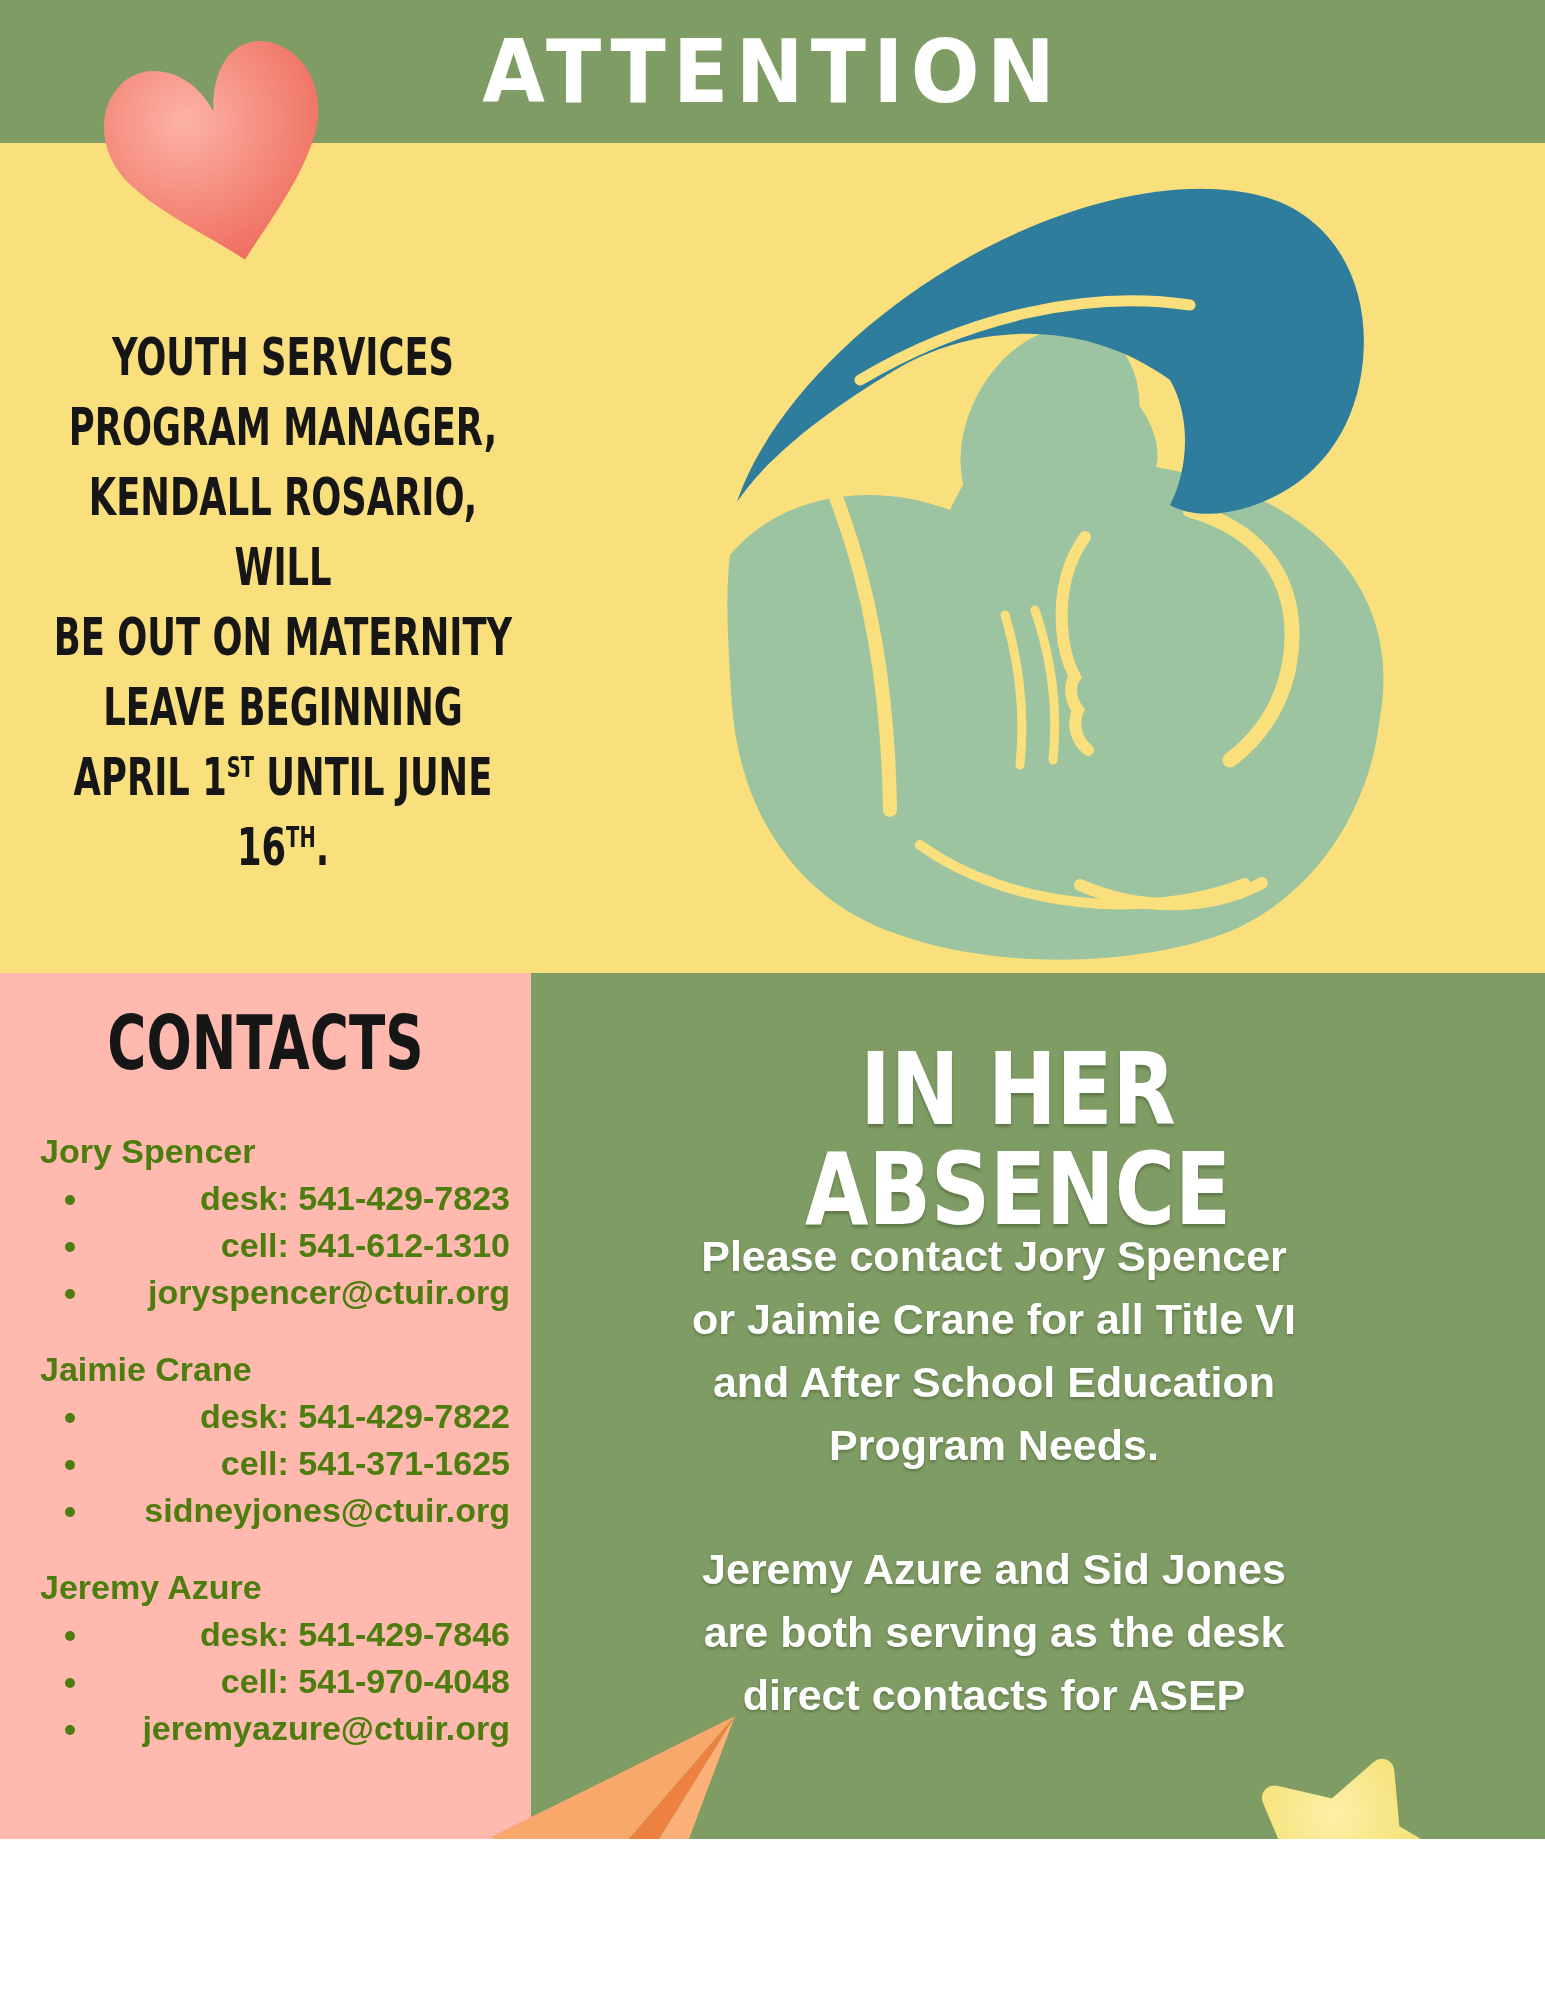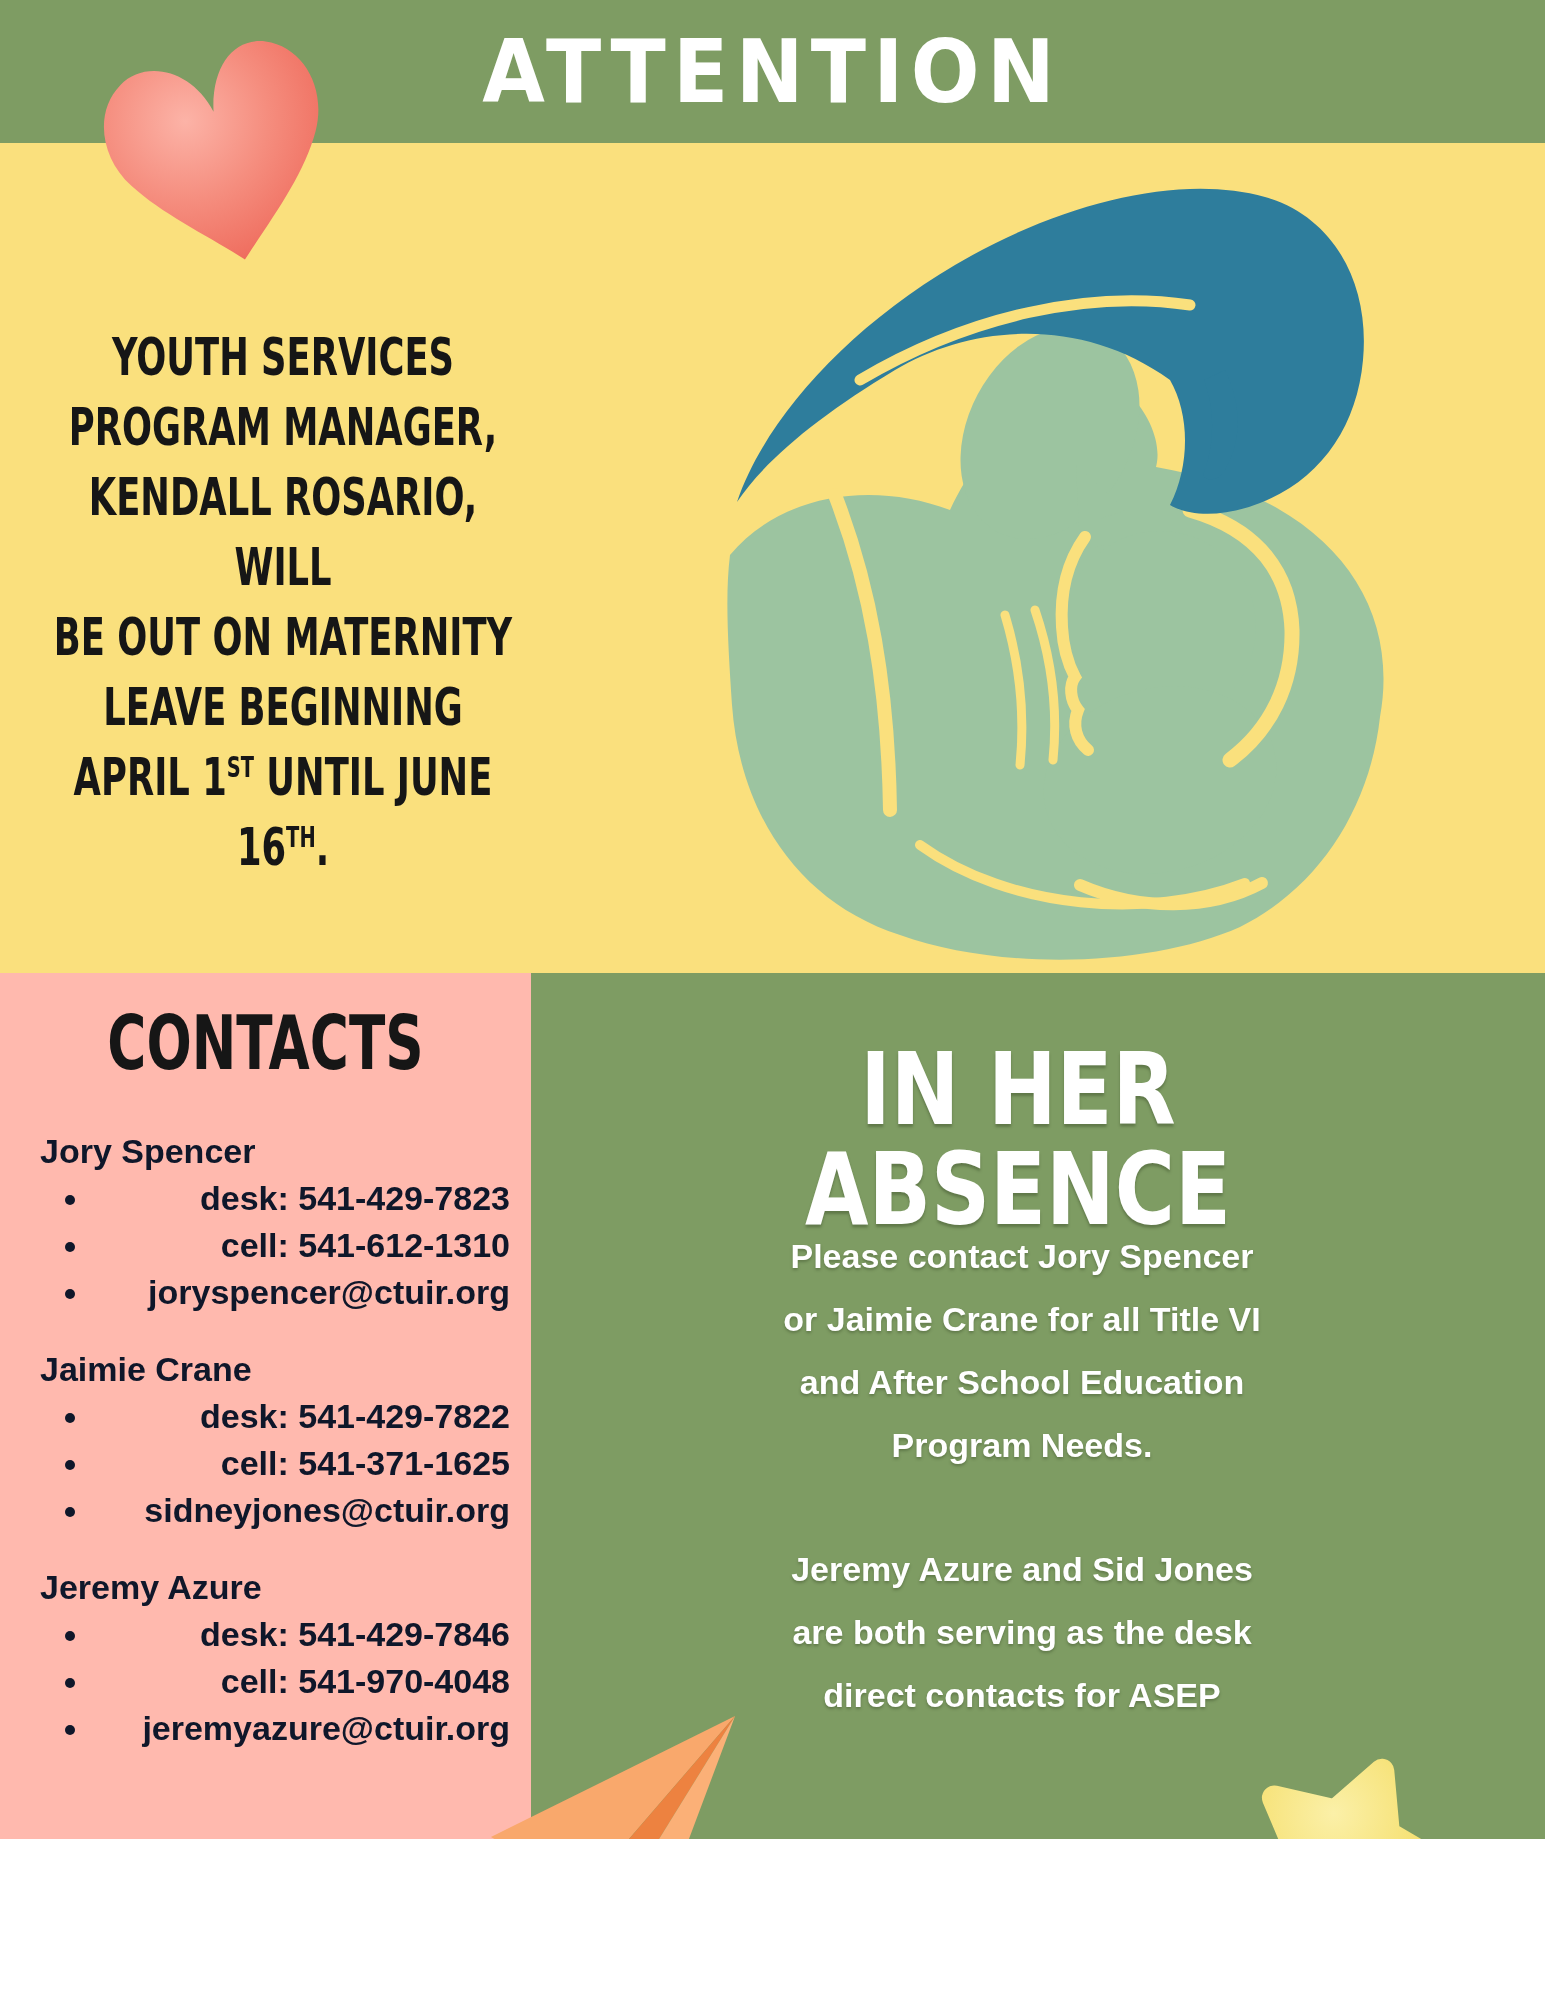--- a/index.html
+++ b/index.html
@@ -19,33 +19,33 @@
   .notice sup{font-size:.55em;vertical-align:super;line-height:0;}
 
   
   .panel-pink{position:absolute;left:0;top:973px;width:531px;height:1026px;background:#FFB9AE;}
   .panel-green{position:absolute;left:531px;top:973px;width:1014px;height:1026px;background:#7E9C63;}
 
   
   .contacts-title{position:absolute;left:0;top:1006px;width:531px;text-align:center;
                   font-family:"DejaVu Sans",sans-serif;font-weight:700;font-size:74px;line-height:74px;
                   color:#161616;transform:scaleX(.72);transform-origin:50% 0;}
-  .contacts-list{position:absolute;left:40px;top:1128px;width:470px;color:#0f172a;
+  .contacts-list{position:absolute;left:40px;top:1128px;width:470px;color:#4d7c0f;
                  font-size:34px;font-weight:700;line-height:47px;}
   .contact{margin-bottom:30px;}
   .contact ul{margin:0;padding-left:52px;list-style:disc;}
   .contact li{padding-left:4px;text-align:right;}
 
   
   .absence-title{position:absolute;left:551px;top:1040px;width:934px;text-align:center;
                  color:#FFFFFF;font-family:"DejaVu Sans",sans-serif;font-weight:700;
                  font-size:100px;line-height:100px;transform:scaleX(.82);transform-origin:50% 0;
                  text-shadow:0 3px 3px rgba(40,55,25,.35);}
-  .absence-para{position:absolute;left:572px;width:900px;text-align:center;color:#FFFFFF;
-                font-size:34px;font-weight:700;line-height:63px;
+  .absence-para{position:absolute;left:544px;width:900px;text-align:center;color:#FFFFFF;
+                font-size:43px;font-weight:700;line-height:63px;
                 text-shadow:0 2px 3px rgba(40,55,25,.35);}
   .absence-para.p1{top:1225px;}
   .absence-para.p2{top:1538px;}
 
   
   .heart{position:absolute;left:98px;top:22px;width:252px;height:278px;transform:rotate(-12deg);}
   .mother{position:absolute;left:720px;top:165px;width:820px;height:810px;}
   .plane{position:absolute;left:485px;top:1712px;width:258px;height:268px;}
   .star{position:absolute;left:1245px;top:1752px;width:205px;height:205px;transform:rotate(10deg);}
 </style>

